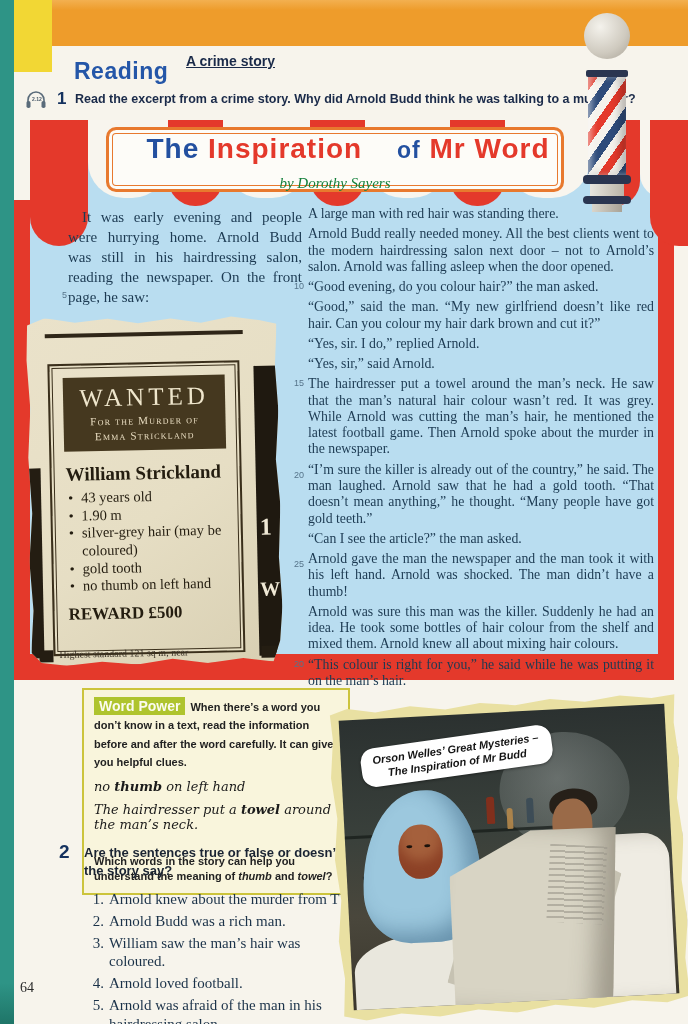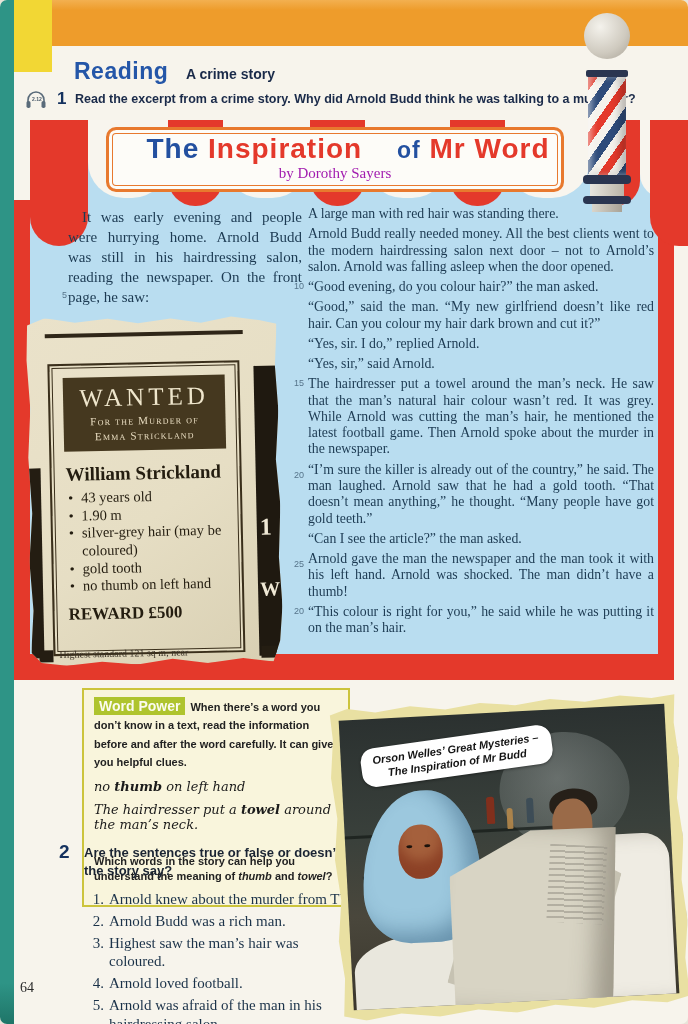--- a/index.html
+++ b/index.html
@@ -1,26 +1,26 @@
 <!DOCTYPE html>
 <html><head>
 <meta charset="utf-8">
 <style>
   html,body{margin:0;padding:0;}
   body{width:688px;height:1024px;background:#e8e4d8;font-family:"Liberation Sans",sans-serif;}
-  #page{position:relative;width:688px;height:1024px;background:#F7F4EC;overflow:hidden;border-radius:7px;}
+  #page{position:relative;width:688px;height:1024px;background:#F7F4EC;overflow:hidden;}
 
   
   .teal-strip{position:absolute;left:0;top:0;width:14px;height:1024px;background:linear-gradient(180deg,#2E9486 0%,#2E9486 96%,#1f7568 100%);}
   .orange-band{position:absolute;left:52px;top:0;width:636px;height:46px;background:linear-gradient(180deg,#f3b050 0%,#EE9C2B 22%,#EE9C2B 100%);}
   .yellow-square{position:absolute;left:14px;top:0;width:38px;height:72px;background:#F2D734;}
 
   
   .reading-title{position:absolute;left:74px;top:58px;font-size:23px;font-weight:bold;color:#2456A8;letter-spacing:.5px;}
-  .reading-sub{position:absolute;left:186px;top:66px;font-size:14px;font-weight:bold;color:#1A2A49;}
+  .reading-sub{position:absolute;left:186px;top:53px;font-size:14px;font-weight:bold;color:#1A2A49;text-decoration:underline;}
   .audio-icon{position:absolute;left:25px;top:90px;width:24px;height:20px;}
   .audio-icon svg{position:absolute;left:0;top:0;}
   .audio-num{position:absolute;left:7px;top:6px;font-size:5px;color:#4a5a6a;font-weight:bold;}
   .ex1-num{position:absolute;left:57px;top:89px;font-size:17px;font-weight:bold;color:#14315E;}
   .ex1-text{position:absolute;left:75px;top:92px;width:585px;font-size:12.5px;font-weight:bold;color:#1A2A49;white-space:nowrap;}
 
   
   .blue-top{position:absolute;left:30px;top:150px;width:628px;height:60px;background:#B9DDF0;z-index:1;}
   .blue-panel{position:absolute;left:14px;top:200px;width:660px;height:480px;background:#B9DDF0;
     border-left:16px solid #E4392B;border-right:16px solid #E4392B;border-bottom:26px solid #E4392B;box-sizing:border-box;z-index:1;}
@@ -42,21 +42,21 @@
   .tr-corner-r{left:650px;width:38px;height:126px;border-radius:0 0 0 29px;}
 
   
   .banner{position:absolute;left:106px;top:127px;width:452px;height:59px;background:#FDFCF8;z-index:3;
     border:3px solid #E8792E;border-radius:10px;box-shadow:inset 0 0 0 3px #FDFCF8, inset 0 0 0 4px #E8792E;
     text-align:center;}
   .banner-title{margin-top:5px;font-size:28px;font-weight:bold;letter-spacing:1px;line-height:1;}
   .banner-title .w-blue{color:#2350A0;margin-left:26px;}
   .banner-title .w-red{color:#E4392B;}
   .banner-title .w-of{font-size:23px;}
-  .banner-byline{font-family:"Liberation Serif",serif;font-size:15px;color:#a21caf;margin-top:2px;}
+  .banner-byline{font-family:"Liberation Serif",serif;font-style:italic;font-size:15px;color:#15803d;margin-top:12px;}
 
   
   .pole{position:absolute;left:575px;top:8px;width:64px;height:202px;z-index:4;}
   .pole-ball{position:absolute;left:9px;top:5px;width:46px;height:46px;border-radius:50%;
     background:radial-gradient(circle at 35% 30%,#f4f2ec,#cfcabf 60%,#a8a296);}
   .pole-neck{position:absolute;left:11px;top:62px;width:42px;height:7px;background:#2A3550;border-radius:2px;}
   .pole-cyl{position:absolute;left:13px;top:69px;width:38px;height:98px;
     background:repeating-linear-gradient(125deg,#E4392B 0 8px,#f5f2ec 8px 16px,#2E4B7A 16px 24px,#f5f2ec 24px 32px);
     box-shadow:inset 4px 0 6px rgba(255,255,255,.5), inset -6px 0 8px rgba(0,0,0,.25);}
   .pole-cap1{position:absolute;left:8px;top:167px;width:48px;height:9px;background:#2A3550;border-radius:4px;}
@@ -94,21 +94,21 @@
   .wanted-detail{position:relative;margin-left:16px;padding-left:13px;font-family:"Liberation Serif",serif;font-size:14.5px;line-height:1.22;color:#241D10;width:150px;}
   .wanted-detail::before{content:"•";position:absolute;left:0;top:0;}
   .wanted-reward{margin:9px 0 0 14px;font-family:"Liberation Serif",serif;font-weight:bold;font-size:17px;color:#241D10;}
   .clip-bottom{position:absolute;left:28px;bottom:5px;width:186px;height:12px;overflow:hidden;
     font-family:"Liberation Serif",serif;font-size:10px;color:#3A3226;white-space:nowrap;}
   .clip-sq-l{position:absolute;left:8px;bottom:4px;width:14px;height:12px;background:#241D12;}
   .clip-sq-r{position:absolute;right:6px;bottom:4px;width:16px;height:12px;background:#241D12;}
 
   
   .word-power{position:absolute;left:82px;top:688px;width:268px;background:#F9F5DC;border:2px solid #CCC43C;
-    padding:7px 10px 21px 10px;box-sizing:border-box;z-index:3;}
+    padding:7px 10px 9px 10px;box-sizing:border-box;z-index:3;}
   .wp-label{display:inline-block;background:#AFC42E;color:#FBFBEF;font-weight:bold;font-size:14px;padding:1px 5px;margin-right:5px;}
   .wp-tip{font-size:11px;font-weight:bold;color:#222;line-height:1.4;}
   .wp-example{font-family:"DejaVu Serif",serif;font-style:italic;font-size:13px;color:#1b1b1b;margin-top:8px;}
   .wp-example b{font-weight:bold;}
   .wp-question{font-size:11px;font-weight:bold;color:#222;line-height:1.4;margin-top:22px;}
   .wp-question i{font-style:italic;}
 
   
   .ex2-num{position:absolute;left:59px;top:841px;font-size:19px;font-weight:bold;color:#14315E;z-index:3;}
   .ex2-instruction{position:absolute;left:84px;top:844px;width:262px;font-size:13px;font-weight:bold;color:#1A2433;line-height:1.35;z-index:3;}
@@ -224,20 +224,21 @@
     <p><span>A large man with red hair was standing there.</span></p>
     <p><span>Arnold Budd really needed money. All the best clients went to the modern hairdressing salon next door – not to Arnold’s salon. Arnold was falling asleep when the door opened.</span></p>
     <p><span class="linenum">10</span><span>“Good evening, do you colour hair?” the man asked.</span></p>
     <p><span>“Good,” said the man. “My new girlfriend doesn’t like red hair. Can you colour my hair dark brown and cut it?”</span></p>
     <p><span>“Yes, sir. I do,” replied Arnold.</span></p>
     <p><span>“Yes, sir,” said Arnold.</span></p>
     <p><span class="linenum">15</span><span>The hairdresser put a towel around the man’s neck. He saw that the man’s natural hair colour wasn’t red. It was grey. While Arnold was cutting the man’s hair, he mentioned the latest football game. Then Arnold spoke about the murder in the newspaper.</span></p>
     <p><span class="linenum ln2">20</span><span>“I’m sure the killer is already out of the country,” he said. The man laughed. Arnold saw that he had a gold tooth. “That doesn’t mean anything,” he thought. “Many people have got gold teeth.”</span></p>
     <p><span>“Can I see the article?” the man asked.</span></p>
     <p><span class="linenum ln2">25</span><span>Arnold gave the man the newspaper and the man took it with his left hand. Arnold was shocked. The man didn’t have a thumb!</span></p>
+    <p><span>Arnold was sure this man was the killer. Suddenly he had an idea. He took some bottles of hair colour from the shelf and mixed them. Arnold knew all about mixing hair colours.</span></p>
     <p><span class="linenum">20</span><span>“This colour is right for you,” he said while he was putting it on the man’s hair.</span></p>
   </div>
 
   <div class="clipping">
     <div class="clip-rule"></div>
     <div class="clip-left-frag"></div>
     <div class="clip-right-frag">
       <span class="frag-1">1</span>
       <span class="frag-w">W</span>
     </div>
@@ -265,21 +266,21 @@
     <div class="wp-example"><span>no </span><b>thumb</b><span> on left hand</span></div>
     <div class="wp-example"><span>The hairdresser put a </span><b>towel</b><span> around the man’s neck.</span></div>
     <div class="wp-question"><span>Which words in the story can help you understand the meaning of </span><i>thumb</i><span> and </span><i>towel</i><span>?</span></div>
   </div>
 
   <div class="ex2-num">2</div>
   <div class="ex2-instruction">Are the sentences true or false or doesn’t the story say?</div>
   <div class="ex2-list">
     <div class="ex2-item"><span class="inum">1.</span><span>Arnold knew about the murder from TV.</span></div>
     <div class="ex2-item"><span class="inum">2.</span><span>Arnold Budd was a rich man.</span></div>
-    <div class="ex2-item"><span class="inum">3.</span><span>Highest saw the man’s hair was coloured.</span></div>
+    <div class="ex2-item"><span class="inum">3.</span><span>William saw the man’s hair was coloured.</span></div>
     <div class="ex2-item"><span class="inum">4.</span><span>Arnold loved football.</span></div>
     <div class="ex2-item"><span class="inum">5.</span><span>Arnold was afraid of the man in his hairdressing salon.</span></div>
 
   </div>
 
   <div class="photo">
     <div class="photo-inner">
       <div class="ph-mirror"></div>
       <div class="ph-shelf1"></div>
       <div class="ph-shelf2"></div>

